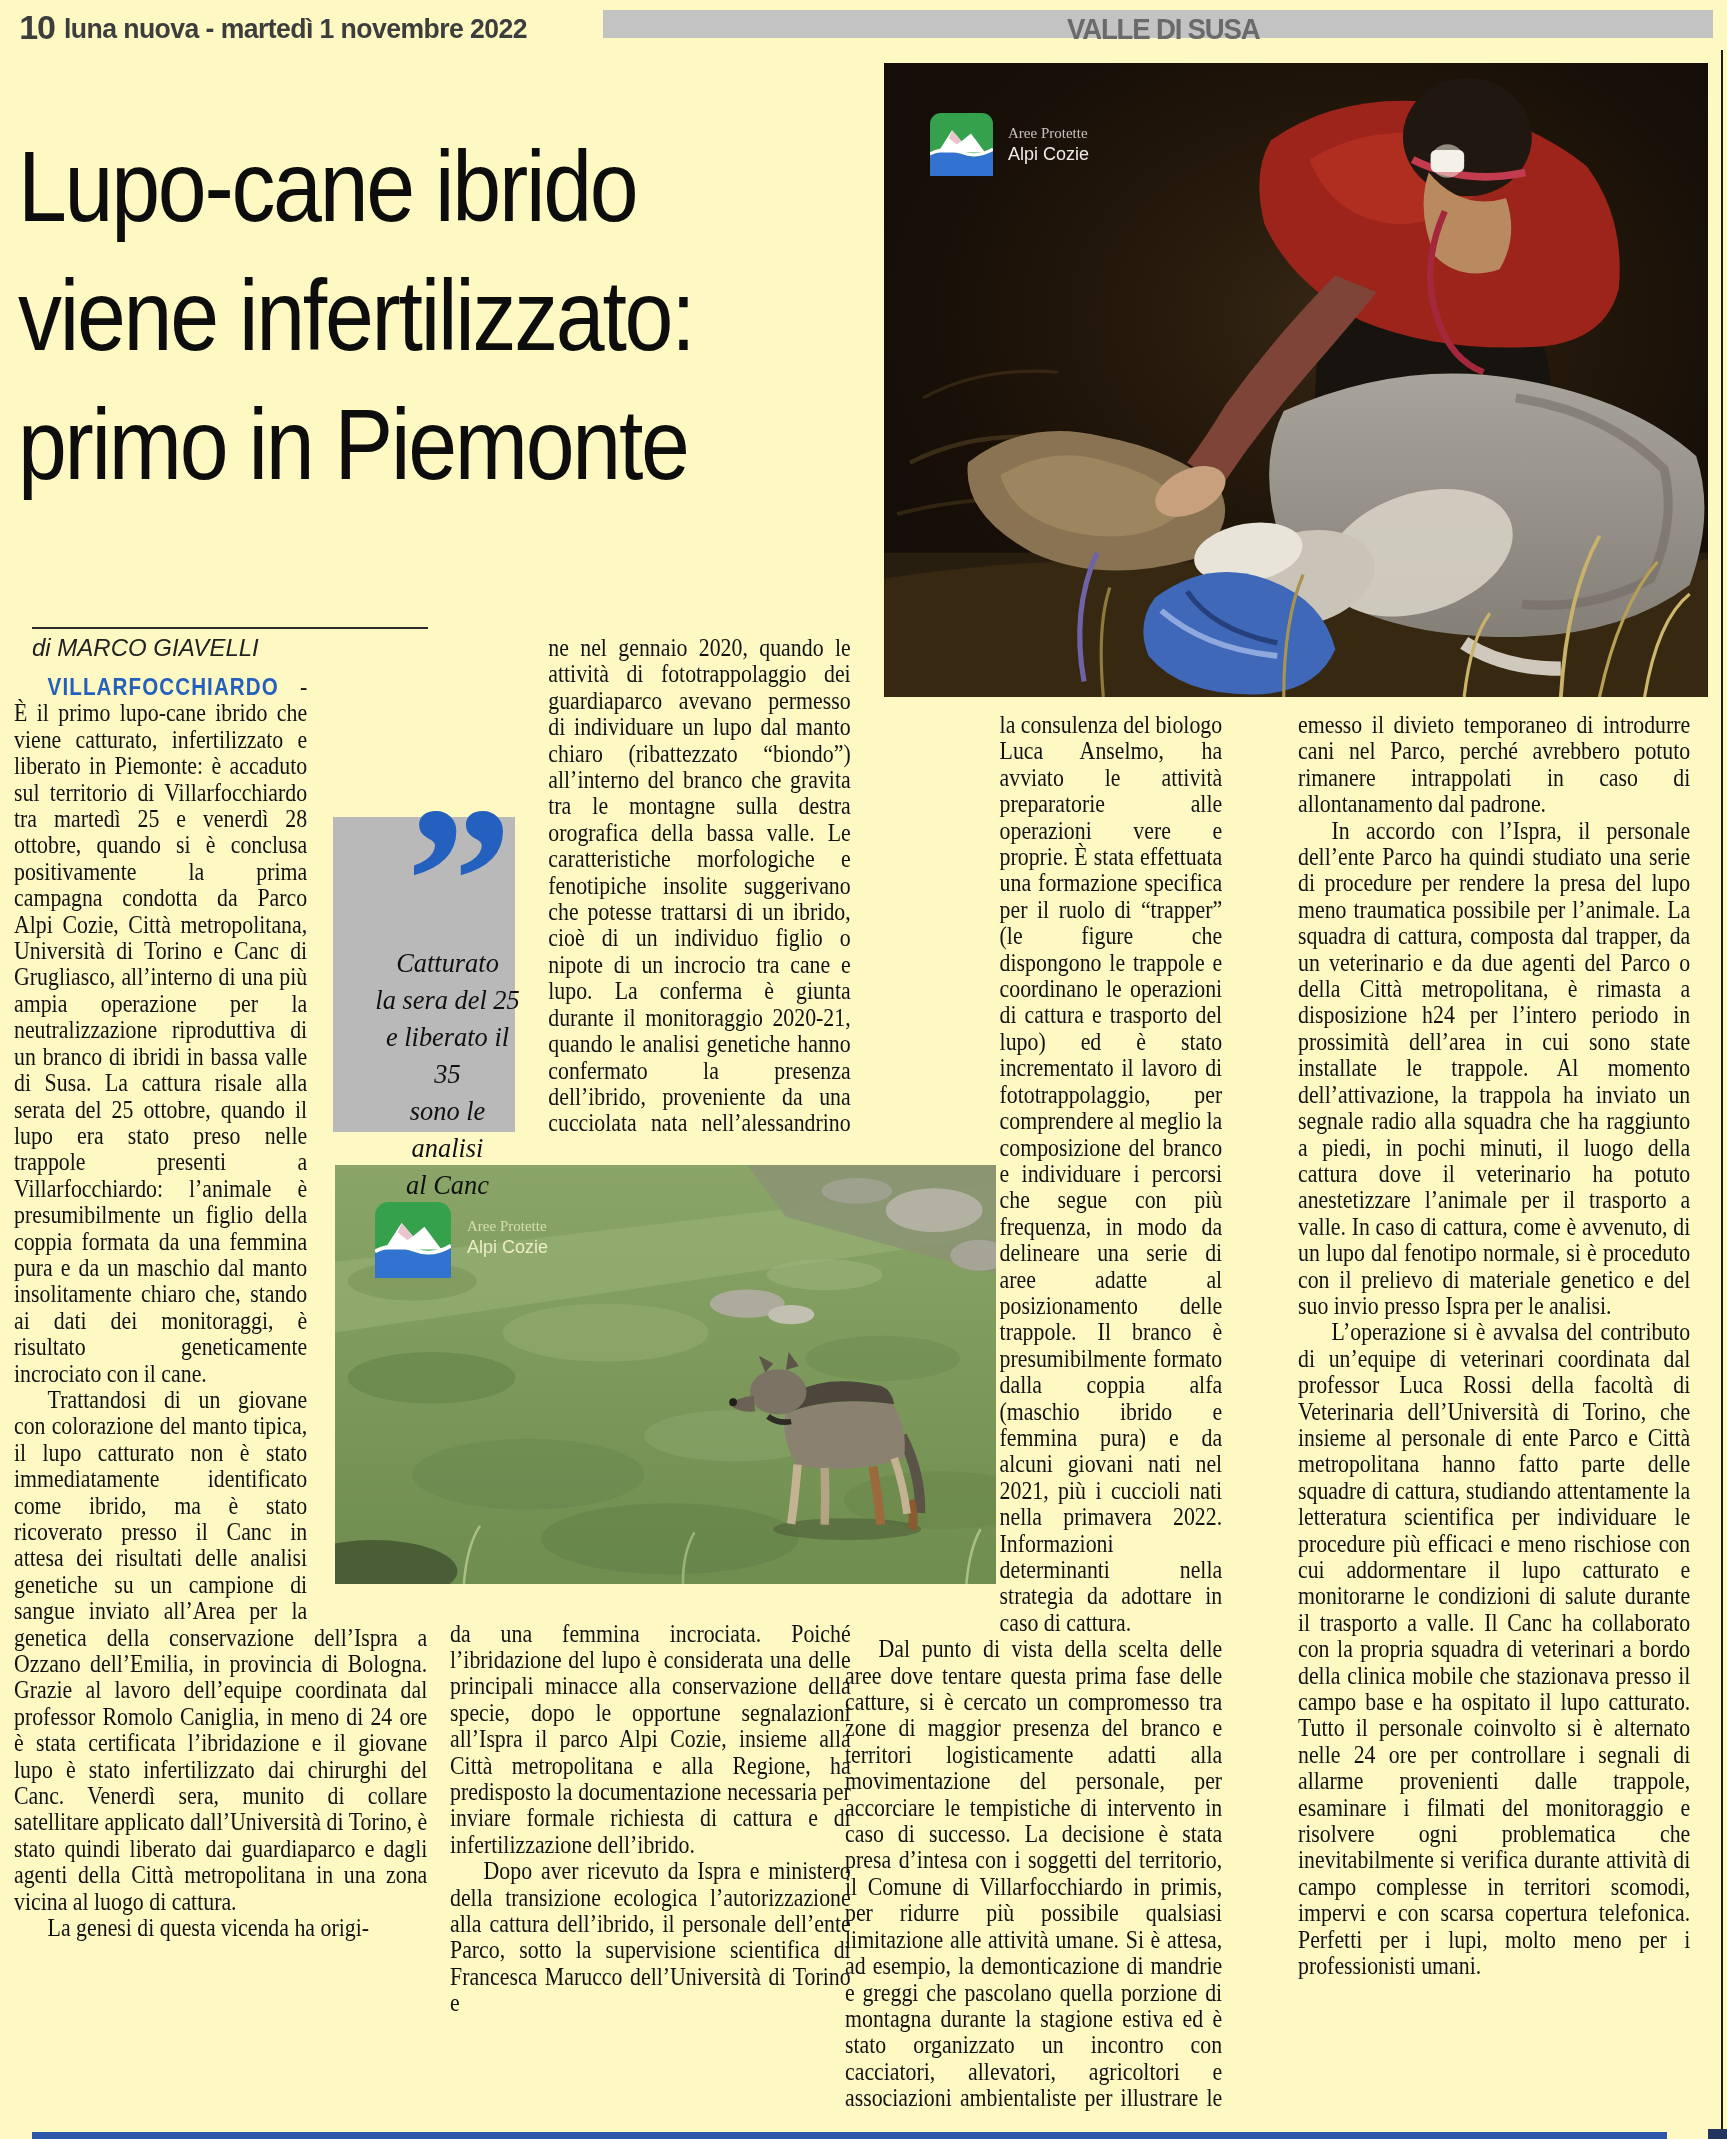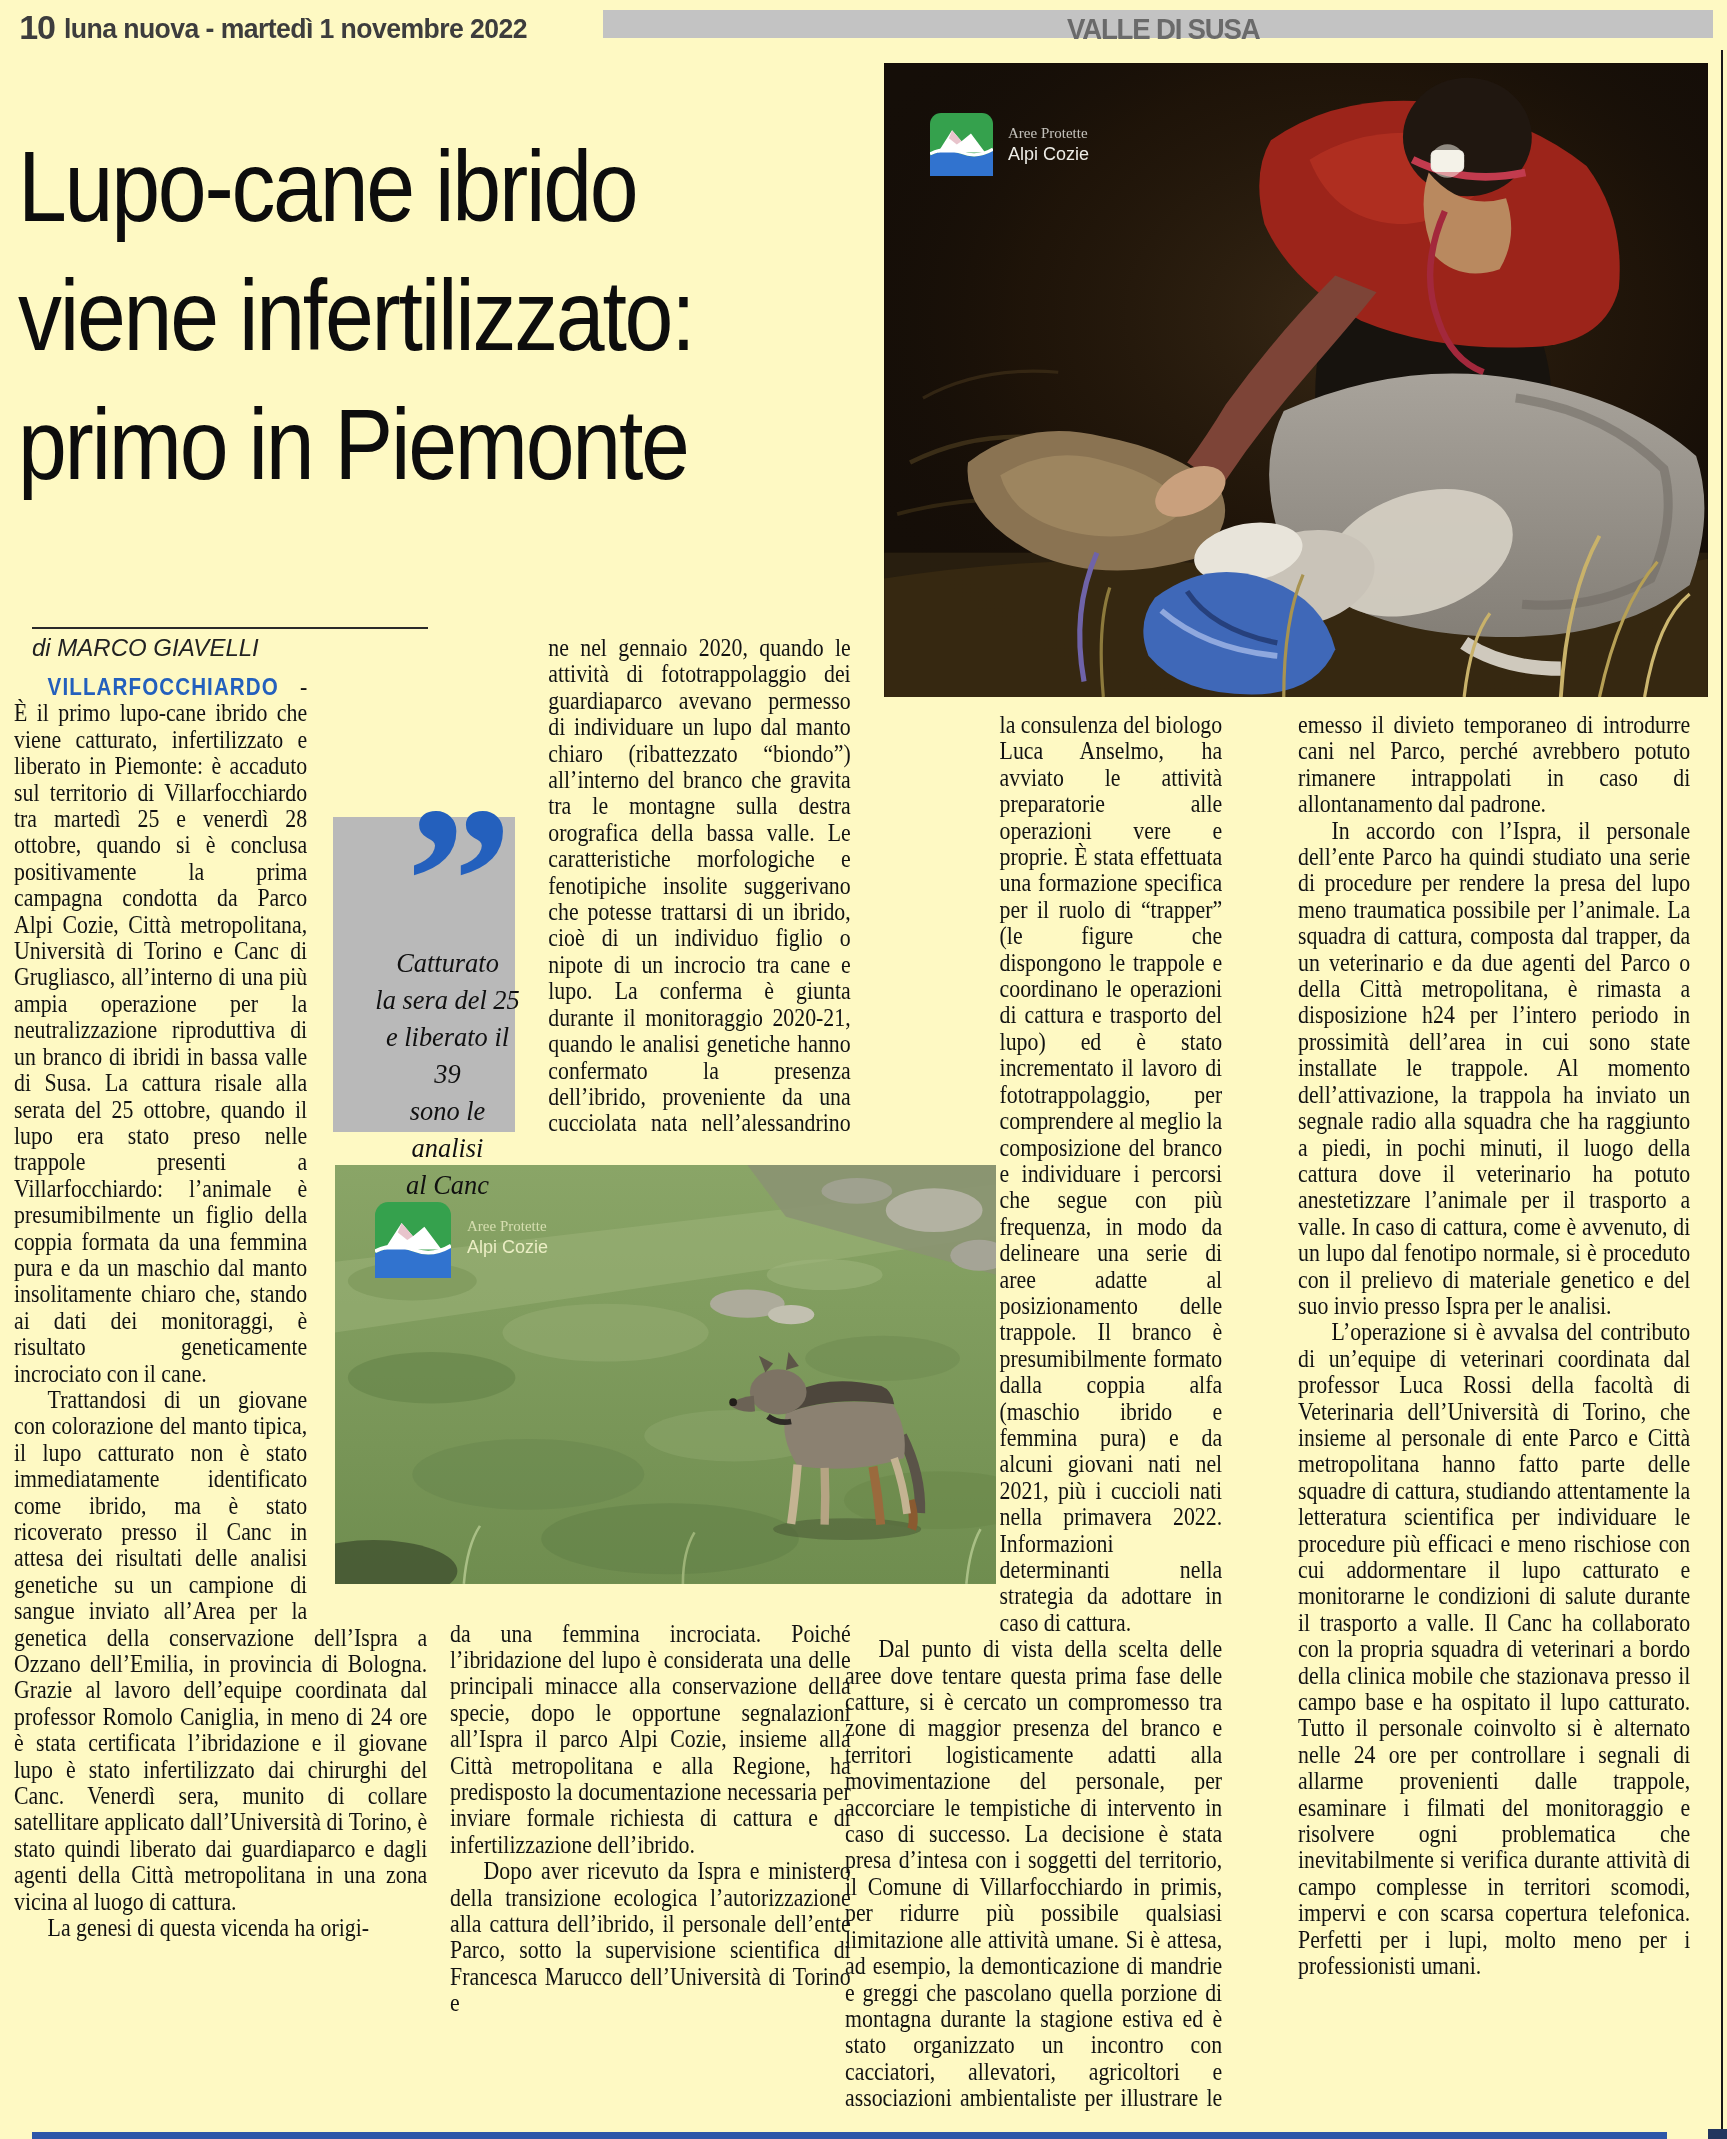--- a/index.html
+++ b/index.html
@@ -217,21 +217,21 @@
       <div class="l1">Aree Protette</div>
       <div class="l2">Alpi Cozie</div>
     </div>
   </div>
 
   <div class="pullquote">
     <div class="pq-icon">”</div>
     <div class="pq-text">
       <div>Catturato</div>
       <div>la sera del 25</div>
-      <div>e liberato il 39</div>
+      <div>e liberato il 35</div>
       <div>sono le analisi</div>
       <div>al Canc</div>
     </div>
   </div>
 
   <div class="bodycol" style="left:13.5px;top:674px;width:414px;height:1447px;">
     <div class="cond" style="width:492px;">
       <div class="sp" style="float:right;width:143px;height:798px;margin-top:139px;"></div>
       <p class="ind"><span class="lead">VILLARFOCCHIARDO</span><span> - È il primo lupo-cane ibrido che viene catturato, infertilizzato e liberato in Piemonte: è accaduto sul territorio di Villarfocchiardo tra martedì 25 e venerdì 28 ottobre, quando si è conclusa positivamente la prima campagna condotta da Parco Alpi Cozie, Città metropolitana, Università di Torino e Canc di Grugliasco, all’interno di una più ampia operazione per la neutralizzazione riproduttiva di un branco di ibridi in bassa valle di Susa. La cattura risale alla serata del 25 ottobre, quando il lupo era stato preso nelle trappole presenti a Villarfocchiardo: l’animale è presumibilmente un figlio della coppia formata da una femmina pura e da un maschio dal manto insolitamente chiaro che, stando ai dati dei monitoraggi, è risultato geneticamente incrociato con il cane.</span></p>
       <p class="ind">Trattandosi di un giovane con colorazione del manto tipica, il lupo catturato non è stato immediatamente identificato come ibrido, ma è stato ricoverato presso il Canc in attesa dei risultati delle analisi genetiche su un campione di sangue inviato all’Area per la genetica della conservazione dell’Ispra a Ozzano dell’Emilia, in provincia di Bologna. Grazie al lavoro dell’equipe coordinata dal professor Romolo Caniglia, in meno di 24 ore è stata certificata l’ibridazione e il giovane lupo è stato infertilizzato dai chirurghi del Canc. Venerdì sera, munito di collare satellitare applicato dall’Università di Torino, è stato quindi liberato dai guardiaparco e dagli agenti della Città metropolitana in una zona vicina al luogo di cattura.</p>

